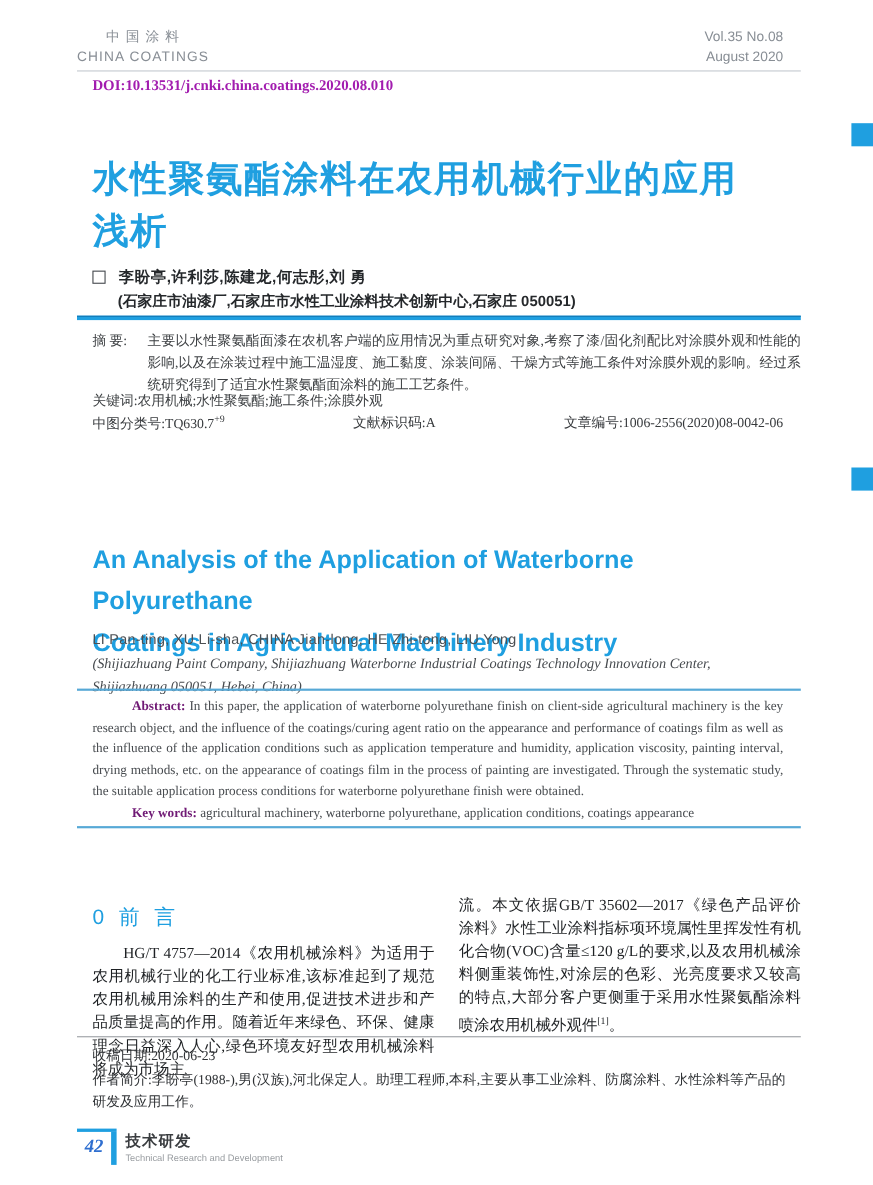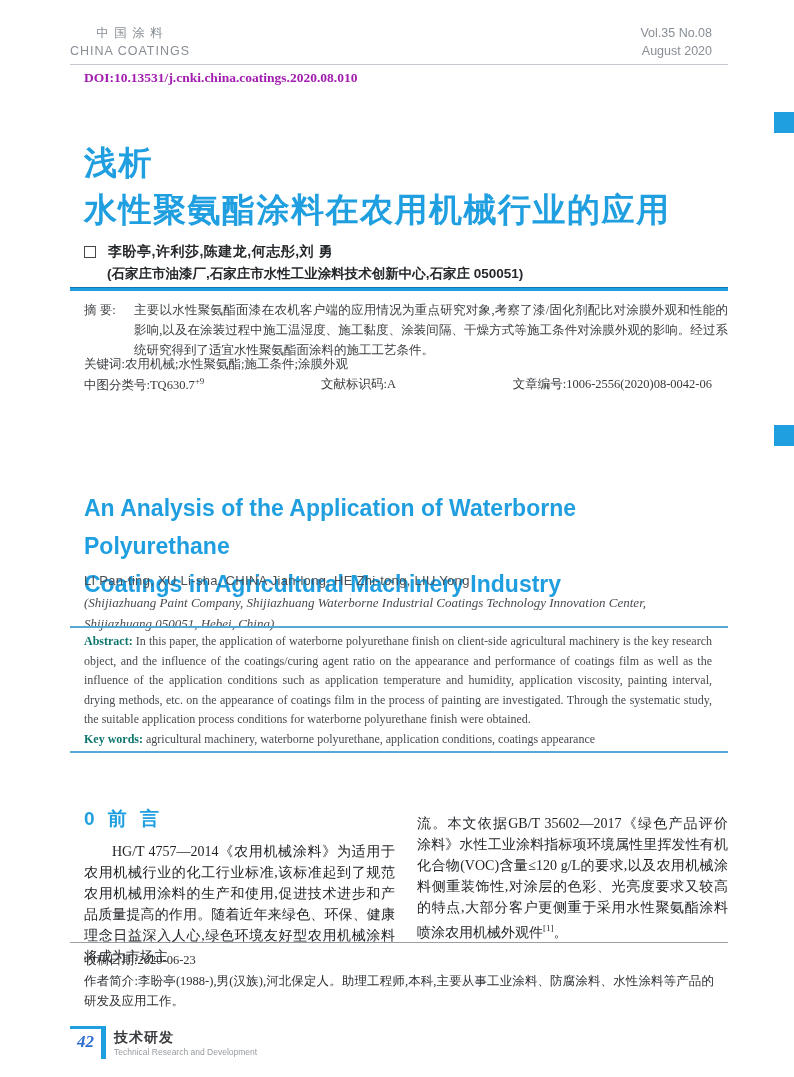--- a/index.html
+++ b/index.html
@@ -46,31 +46,31 @@
   
   .title-en { position:absolute; top:489px; left:0; padding-left:14px;
     color:var(--accent); font-size:23px; line-height:38px; font-weight:700; }
   .authors-en { position:absolute; top:573px; left:0; padding-left:14px;
     font-size:13px; color:#4b4f53; letter-spacing:0.3px; }
   .affiliation-en { position:absolute; top:592px; left:0; width:628px; padding-left:14px;
     font-family:"Liberation Serif",serif; font-style:italic; font-size:13px; line-height:21px; color:#474b4f; }
   .rule-thin-a { position:absolute; top:626px; left:0; width:658px; height:1.5px; background:#57a9d6; }
   .abstract-en { position:absolute; top:632px; left:0; width:628px; padding-left:14px;
     font-family:"Liberation Serif",serif; font-size:12px; line-height:19.5px; color:#474b4f; text-align:justify; }
-  .abstract-en .lbl, .keywords-en .lbl { font-weight:700; color:#0f766e; }
+  .abstract-en .lbl, .keywords-en .lbl { font-weight:700; color:#701a75;margin-left:36px; }
   .keywords-en { text-align:left; }
   .rule-thin-b { position:absolute; top:751px; left:0; width:658px; height:1.5px; background:#57a9d6; }
 
   
   .body-block { position:absolute; top:806px; left:0; width:644px; padding-left:14px; }
   .cols { display:flex; gap:22px; }
   .col { width:311px; font-family:"Liberation Serif",serif; font-size:14px; line-height:21px;
     color:#1e2124; text-align:justify; }
-  .section-heading { color:var(--accent); font-size:19px; font-weight:700; letter-spacing:4px;
-    font-family:"Liberation Sans",sans-serif; margin:0 0 9px 0; line-height:26px; }
+  .section-heading { color:var(--accent); font-size:19px; font-weight:400; letter-spacing:4px;
+    font-family:"Liberation Sans",sans-serif; margin:16px 0 9px 0; line-height:26px; }
   .col-left p, .col-right p { margin:0; }
   .col-left .para { text-indent:2em; }
   .col-right { padding-top:7px; }
 
   
   .footnote-rule { position:absolute; top:942px; left:0; width:658px; height:1px; background:#9b9fa4; }
   .footnotes { position:absolute; top:950px; left:0; width:630px; padding-left:14px;
     font-family:"Liberation Serif",serif; font-size:12.5px; line-height:20.5px; color:#2e3134; text-align:justify; }
   .footnotes p { margin:0; }
 
@@ -101,22 +101,22 @@
     </div>
     <div class="header-right">
       <div>Vol.35 No.08</div>
       <div>August 2020</div>
     </div>
   </div>
   <div class="header-rule"></div>
   <div class="doi">DOI:10.13531/j.cnki.china.coatings.2020.08.010</div>
 
   <div class="title-cn">
+    <div>水性聚氨酯涂料在农用机械行业的应用</div>
     <div>浅析</div>
-    <div>水性聚氨酯涂料在农用机械行业的应用</div>
   </div>
   <div class="authors-row">
     <span class="author-marker"></span>
     <span>李盼亭,许利莎,陈建龙,何志彤,刘 勇</span>
   </div>
   <div class="affiliation-cn">(石家庄市油漆厂,石家庄市水性工业涂料技术创新中心,石家庄 050051)</div>
   <div class="rule-thick"></div>
 
   <div class="abstract-cn">
     <span class="lbl">摘 要:</span>

